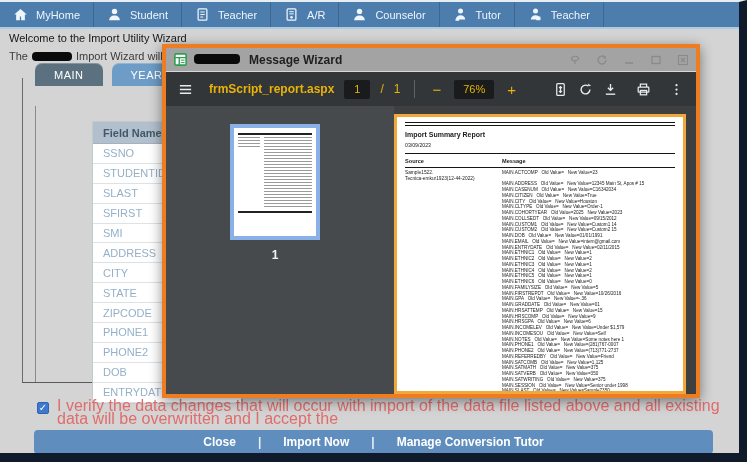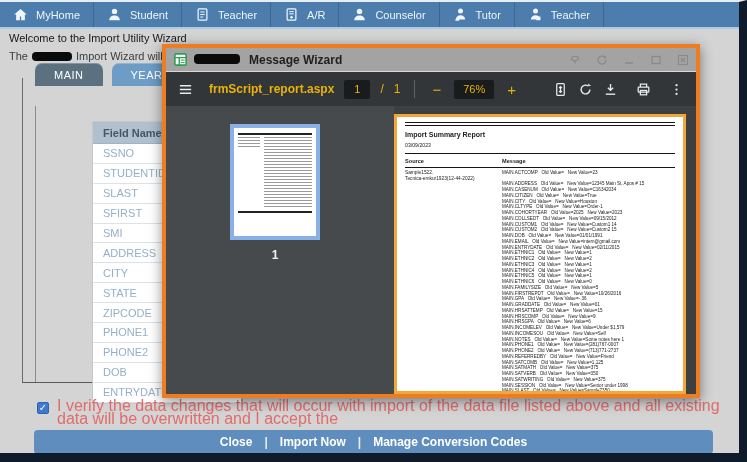--- a/index.html
+++ b/index.html
@@ -63,21 +63,21 @@
   .checkbox{
     width:12px; height:12px; margin-top:3px; flex:0 0 auto;
     background:#3f78cf; border:1px solid #2f62b0; border-radius:2px;
     color:#fff; font-size:10px; line-height:10px; text-align:center; cursor:pointer;
   }
   .verify-text{ font-size:16px; line-height:13px; color:#e06c6c; }
 
   .btnbar{
     position:absolute; left:34px; top:428px; width:679px; height:24px;
     background:#5f8dbd; border-radius:4px; display:flex; align-items:center;
-    justify-content:center; gap:12px; color:#fff; font-size:12px; font-weight:bold;
+    justify-content:center; gap:22px; color:#fff; font-size:12px; font-weight:bold;
   }
   .btnbar .bblink{ cursor:pointer; }
   .btnbar .pipe{ opacity:.85; }
 
   .bottomstrip{ position:absolute; left:0; right:0; bottom:0; height:9px; background:#0f1b2b; }
 
   
   .modal{
     position:absolute; left:162px; top:42px; width:538px; height:354px;
     border:4px solid #ee7d21; background:#3e3f41; box-shadow:0 3px 12px rgba(0,0,0,.45);
@@ -253,21 +253,21 @@
     <div class="verify-text">
       <div>I verify the data changes that will occur with import of the data file listed above and all existing data will be overwritten and I accept the</div>
     </div>
   </div>
 
   <div class="btnbar">
       <span class="bblink">Close</span>
       <span class="pipe">|</span>
       <span class="bblink">Import Now</span>
       <span class="pipe">|</span>
-      <span class="bblink">Manage Conversion Codes</span>
+      <span class="bblink">Manage Conversion Tutor</span>
     </div>
 
   <div class="bottomstrip"></div>
 
   <div class="modal">
 
     <div class="m-titlebar">
       <span class="doc-icon">
         <svg viewBox="0 0 24 24">
             <rect x="3" y="3" width="18" height="18" rx="2" fill="#fff" stroke="#2e9e4f" stroke-width="2.6"></rect>

